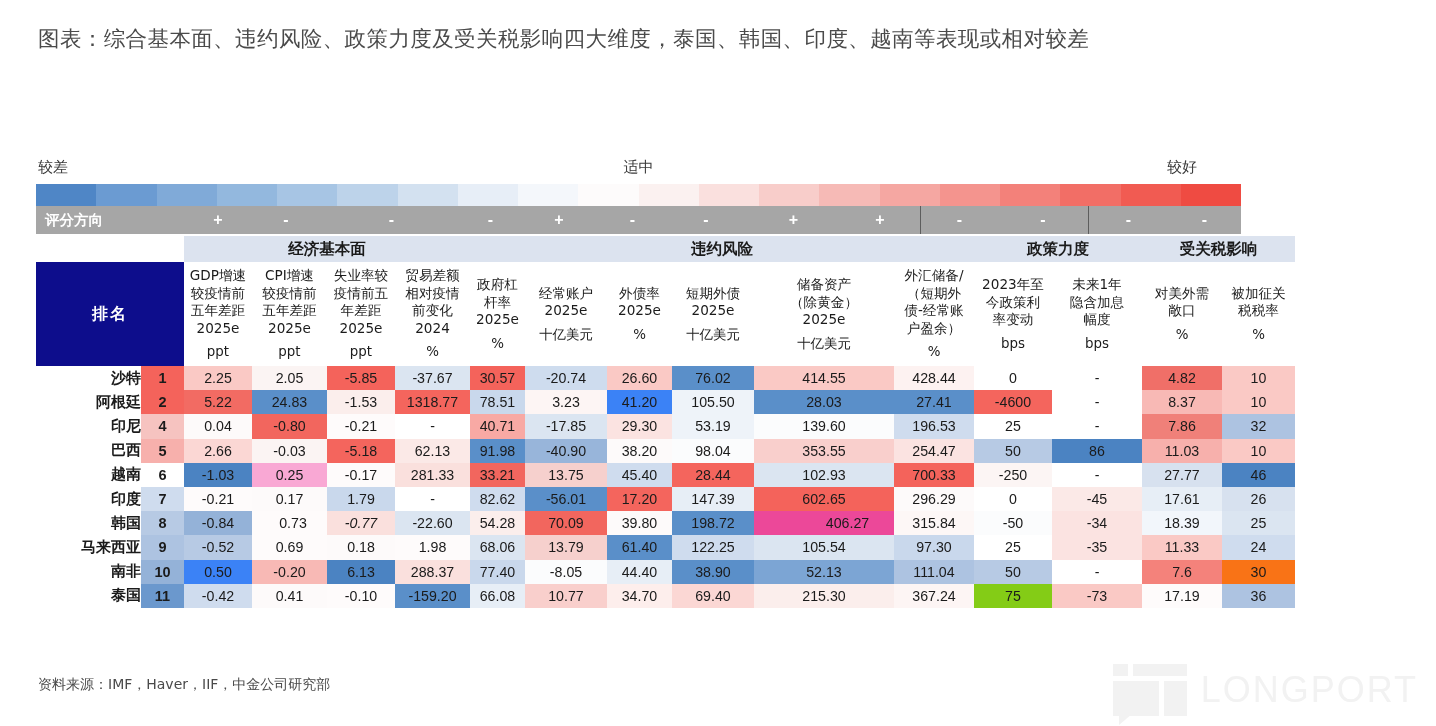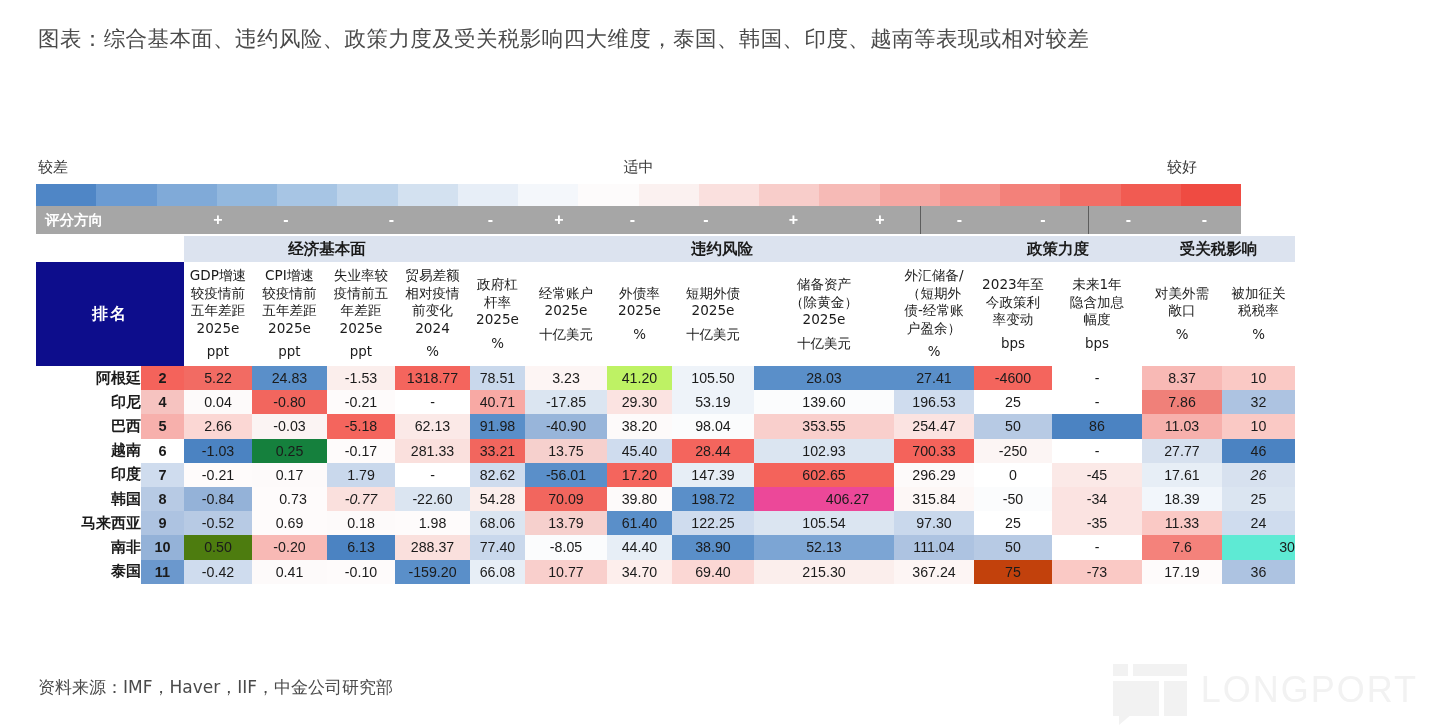--- a/index.html
+++ b/index.html
@@ -163,21 +163,21 @@
     font-size: 14.2px;
     color: #1b1b1b;
     white-space: nowrap;
   }
 
   
   #source-note {
     position: absolute;
     left: 38px;
     top: 676px;
-    font-size: 17px;
+    font-size: 14px;
     color: #4a4a4a;
     font-family: "DejaVu Sans", "Liberation Sans", sans-serif;
   }
 
   
   #watermark {
     position: absolute;
     right: 18px;
     bottom: 10px;
     display: flex;
@@ -284,29 +284,47 @@
         <td class="col-head" style="width: 93px;"><span>储备资产<br>（除黄金）<br>2025e</span><span class="unit">十亿美元</span></td>
         <td class="col-head" style="width: 80px;"><span>外汇储备/<br>（短期外<br>债-经常账<br>户盈余）</span><span class="unit">%</span></td>
         <td class="col-head grp-sep" style="width: 78px;"><span>2023年至<br>今政策利<br>率变动</span><span class="unit">bps</span></td>
         <td class="col-head" style="width: 90px;"><span>未来1年<br>隐含加息<br>幅度</span><span class="unit">bps</span></td>
         <td class="col-head grp-sep" style="width: 80px;"><span>对美外需<br>敞口</span><span class="unit">%</span></td>
         <td class="col-head" style="width: 73px;"><span>被加征关<br>税税率</span><span class="unit">%</span></td>
       </tr>
   </thead>
   <tbody>
       <tr class="data-row">
+        <td class="country" style="width: 105px;">沙特</td>
+        <td class="rank" style="width: 43px; background: rgb(244, 99, 91);">1</td>
+        <td class="val" style="width: 68px; background: rgb(250, 201, 197);">2.25</td>
+        <td class="val" style="width: 68px; background: rgb(251, 244, 243);">2.05</td>
+        <td class="val" style="width: 68px; background: rgb(244, 99, 91);">-5.85</td>
+        <td class="val" style="width: 75px; background: rgb(219, 229, 241);">-37.67</td>
+        <td class="val grp-sep" style="width: 55px; background: rgb(244, 99, 91);">30.57</td>
+        <td class="val" style="width: 82px; background: rgb(206, 220, 238);">-20.74</td>
+        <td class="val" style="width: 65px; background: rgb(250, 201, 197);">26.60</td>
+        <td class="val" style="width: 82px; background: rgb(90, 143, 201);">76.02</td>
+        <td class="val" style="width: 93px; background: rgb(250, 201, 197);">414.55</td>
+        <td class="val" style="width: 80px; background: rgb(253, 242, 241);">428.44</td>
+        <td class="val grp-sep" style="width: 78px; background: rgb(255, 255, 255);">0</td>
+        <td class="val" style="width: 90px; background: rgb(255, 255, 255);">-</td>
+        <td class="val grp-sep" style="width: 80px; background: rgb(240, 111, 104);">4.82</td>
+        <td class="val" style="width: 73px; background: rgb(250, 201, 197);">10</td>
+      </tr>
+      <tr class="data-row">
         <td class="country" style="width: 105px;">阿根廷</td>
         <td class="rank" style="width: 43px; background: rgb(244, 99, 91);">2</td>
         <td class="val" style="width: 68px; background: rgb(242, 107, 99);">5.22</td>
         <td class="val" style="width: 68px; background: rgb(90, 143, 201);">24.83</td>
         <td class="val" style="width: 68px; background: rgb(251, 238, 236);">-1.53</td>
         <td class="val" style="width: 75px; background: rgb(244, 101, 93);">1318.77</td>
         <td class="val grp-sep" style="width: 55px; background: rgb(201, 216, 236);">78.51</td>
         <td class="val" style="width: 82px; background: rgb(253, 245, 244);">3.23</td>
-        <td class="val" style="width: 65px; background: #bef264;">41.20</td>
+        <td class="val" style="width: 65px; background: #3b82f6;">41.20</td>
         <td class="val" style="width: 82px; background: rgb(238, 243, 249);">105.50</td>
         <td class="val" style="width: 93px; background: rgb(90, 143, 201);">28.03</td>
         <td class="val" style="width: 80px; background: rgb(90, 143, 201);">27.41</td>
         <td class="val grp-sep" style="width: 78px; background: rgb(244, 101, 93);">-4600</td>
         <td class="val" style="width: 90px; background: rgb(255, 255, 255);">-</td>
         <td class="val grp-sep" style="width: 80px; background: rgb(248, 185, 181);">8.37</td>
         <td class="val" style="width: 73px; background: rgb(250, 201, 197);">10</td>
       </tr>
       <tr class="data-row">
         <td class="country" style="width: 105px;">印尼</td>
@@ -341,21 +359,21 @@
         <td class="val" style="width: 80px; background: rgb(251, 227, 225);">254.47</td>
         <td class="val grp-sep" style="width: 78px; background: rgb(183, 202, 228);">50</td>
         <td class="val" style="width: 90px; background: rgb(75, 131, 194);">86</td>
         <td class="val grp-sep" style="width: 80px; background: rgb(247, 176, 172);">11.03</td>
         <td class="val" style="width: 73px; background: rgb(250, 201, 197);">10</td>
       </tr>
       <tr class="data-row">
         <td class="country" style="width: 105px;">越南</td>
         <td class="rank" style="width: 43px; background: rgb(255, 255, 255);">6</td>
         <td class="val" style="width: 68px; background: rgb(75, 131, 194);">-1.03</td>
-        <td class="val" style="width: 68px; background: #15803d;">0.25</td>
+        <td class="val" style="width: 68px; background: #f9a8d4;">0.25</td>
         <td class="val" style="width: 68px; background: rgb(254, 251, 251);">-0.17</td>
         <td class="val" style="width: 75px; background: rgb(250, 224, 221);">281.33</td>
         <td class="val grp-sep" style="width: 55px; background: rgb(242, 102, 94);">33.21</td>
         <td class="val" style="width: 82px; background: rgb(246, 208, 205);">13.75</td>
         <td class="val" style="width: 65px; background: rgb(207, 220, 238);">45.40</td>
         <td class="val" style="width: 82px; background: rgb(244, 101, 93);">28.44</td>
         <td class="val" style="width: 93px; background: rgb(219, 229, 241);">102.93</td>
         <td class="val" style="width: 80px; background: rgb(244, 99, 91);">700.33</td>
         <td class="val grp-sep" style="width: 78px; background: rgb(252, 245, 244);">-250</td>
         <td class="val" style="width: 90px; background: rgb(255, 255, 255);">-</td>
@@ -371,21 +389,21 @@
         <td class="val" style="width: 75px; background: rgb(255, 255, 255);">-</td>
         <td class="val grp-sep" style="width: 55px; background: rgb(207, 220, 238);">82.62</td>
         <td class="val" style="width: 82px; background: rgb(90, 143, 201);">-56.01</td>
         <td class="val" style="width: 65px; background: rgb(244, 101, 93);">17.20</td>
         <td class="val" style="width: 82px; background: rgb(231, 238, 246);">147.39</td>
         <td class="val" style="width: 93px; background: rgb(244, 99, 91);">602.65</td>
         <td class="val" style="width: 80px; background: rgb(253, 250, 250);">296.29</td>
         <td class="val grp-sep" style="width: 78px; background: rgb(255, 255, 255);">0</td>
         <td class="val" style="width: 90px; background: rgb(251, 233, 231);">-45</td>
         <td class="val grp-sep" style="width: 80px; background: rgb(231, 238, 246);">17.61</td>
-        <td class="val" style="width: 73px; background: rgb(215, 225, 239); font-style: italic;">26</td>
+        <td class="val" style="width: 73px; background: rgb(215, 225, 239);">26</td>
       </tr>
       <tr class="data-row">
         <td class="country" style="width: 105px;">韩国</td>
         <td class="rank" style="width: 43px; background: rgb(183, 202, 228);">8</td>
         <td class="val" style="width: 68px; background: rgb(148, 178, 216);">-0.84</td>
         <td class="val" style="width: 68px; background: rgb(254, 251, 251); padding-left: 7px;">0.73</td>
         <td class="val" style="width: 68px; background: rgb(250, 224, 221); font-style: italic;">-0.77</td>
         <td class="val" style="width: 75px; background: rgb(219, 229, 241);">-22.60</td>
         <td class="val grp-sep" style="width: 55px; background: rgb(251, 238, 236);">54.28</td>
         <td class="val" style="width: 82px; background: rgb(242, 102, 94);">70.09</td>
@@ -412,49 +430,49 @@
         <td class="val" style="width: 93px; background: rgb(219, 229, 241);">105.54</td>
         <td class="val" style="width: 80px; background: rgb(201, 216, 236);">97.30</td>
         <td class="val grp-sep" style="width: 78px; background: rgb(255, 255, 255);">25</td>
         <td class="val" style="width: 90px; background: rgb(251, 227, 225);">-35</td>
         <td class="val grp-sep" style="width: 80px; background: rgb(250, 201, 197);">11.33</td>
         <td class="val" style="width: 73px; background: rgb(207, 220, 238);">24</td>
       </tr>
       <tr class="data-row">
         <td class="country" style="width: 105px;">南非</td>
         <td class="rank" style="width: 43px; background: rgb(148, 178, 216);">10</td>
-        <td class="val" style="width: 68px; background: #4d7c0f;">0.50</td>
+        <td class="val" style="width: 68px; background: #3b82f6;">0.50</td>
         <td class="val" style="width: 68px; background: rgb(248, 185, 181);">-0.20</td>
         <td class="val" style="width: 68px; background: rgb(75, 131, 194);">6.13</td>
         <td class="val" style="width: 75px; background: rgb(250, 224, 221);">288.37</td>
         <td class="val grp-sep" style="width: 55px; background: rgb(201, 216, 236);">77.40</td>
         <td class="val" style="width: 82px; background: rgb(251, 252, 253);">-8.05</td>
         <td class="val" style="width: 65px; background: rgb(231, 238, 246);">44.40</td>
         <td class="val" style="width: 82px; background: rgb(90, 143, 201);">38.90</td>
         <td class="val" style="width: 93px; background: rgb(124, 165, 212);">52.13</td>
         <td class="val" style="width: 80px; background: rgb(173, 195, 225);">111.04</td>
         <td class="val grp-sep" style="width: 78px; background: rgb(183, 202, 228);">50</td>
         <td class="val" style="width: 90px; background: rgb(255, 255, 255);">-</td>
         <td class="val grp-sep" style="width: 80px; background: rgb(244, 130, 123);">7.6</td>
-        <td class="val" style="width: 73px; background: #5eead4; text-align: right;">30</td>
+        <td class="val" style="width: 73px; background: #f97316;">30</td>
       </tr>
       <tr class="data-row">
         <td class="country" style="width: 105px;">泰国</td>
         <td class="rank" style="width: 43px; background: rgb(107, 152, 205);">11</td>
         <td class="val" style="width: 68px; background: rgb(207, 220, 238);">-0.42</td>
         <td class="val" style="width: 68px; background: rgb(253, 250, 250);">0.41</td>
         <td class="val" style="width: 68px; background: rgb(254, 251, 251);">-0.10</td>
         <td class="val" style="width: 75px; background: rgb(90, 143, 201);">-159.20</td>
         <td class="val grp-sep" style="width: 55px; background: rgb(231, 238, 246);">66.08</td>
         <td class="val" style="width: 82px; background: rgb(249, 207, 204);">10.77</td>
         <td class="val" style="width: 65px; background: rgb(253, 238, 236);">34.70</td>
         <td class="val" style="width: 82px; background: rgb(251, 215, 212);">69.40</td>
         <td class="val" style="width: 93px; background: rgb(251, 238, 236);">215.30</td>
         <td class="val" style="width: 80px; background: rgb(253, 245, 244);">367.24</td>
-        <td class="val grp-sep" style="width: 78px; background: #c2410c;">75</td>
+        <td class="val grp-sep" style="width: 78px; background: #84cc16;">75</td>
         <td class="val" style="width: 90px; background: rgb(250, 201, 197);">-73</td>
         <td class="val grp-sep" style="width: 80px; background: rgb(254, 251, 251);">17.19</td>
         <td class="val" style="width: 73px; background: rgb(173, 195, 225);">36</td>
       </tr>
     </tbody>
 </table>
 
 <div id="source-note">资料来源：IMF，Haver，IIF，中金公司研究部</div>
 
 <div id="watermark">

